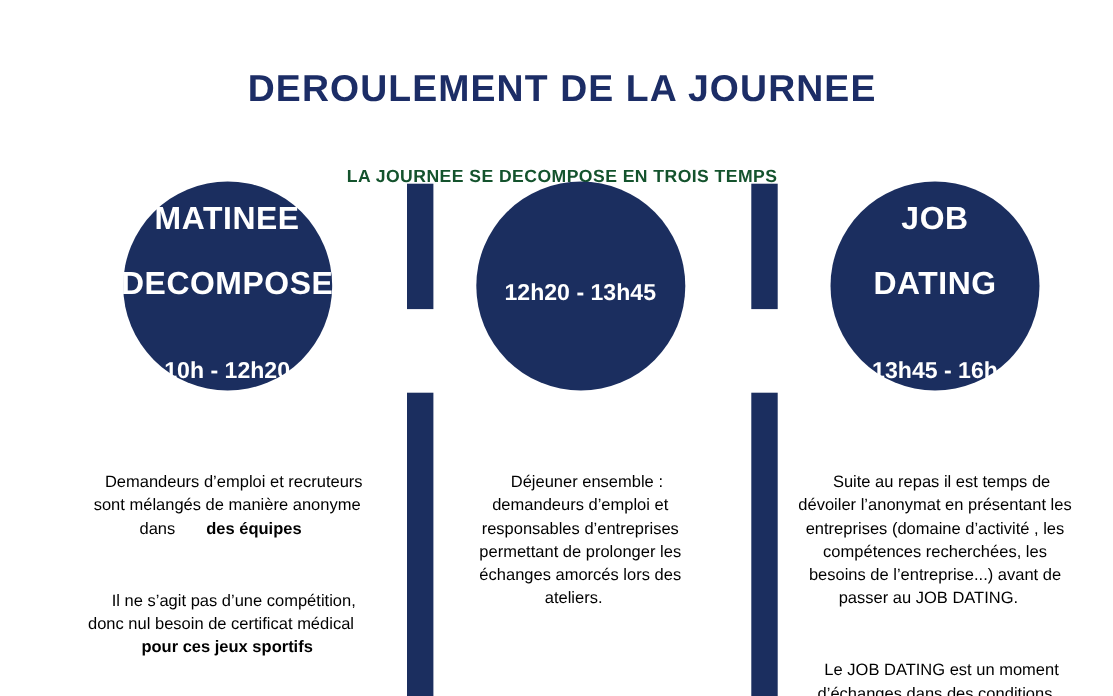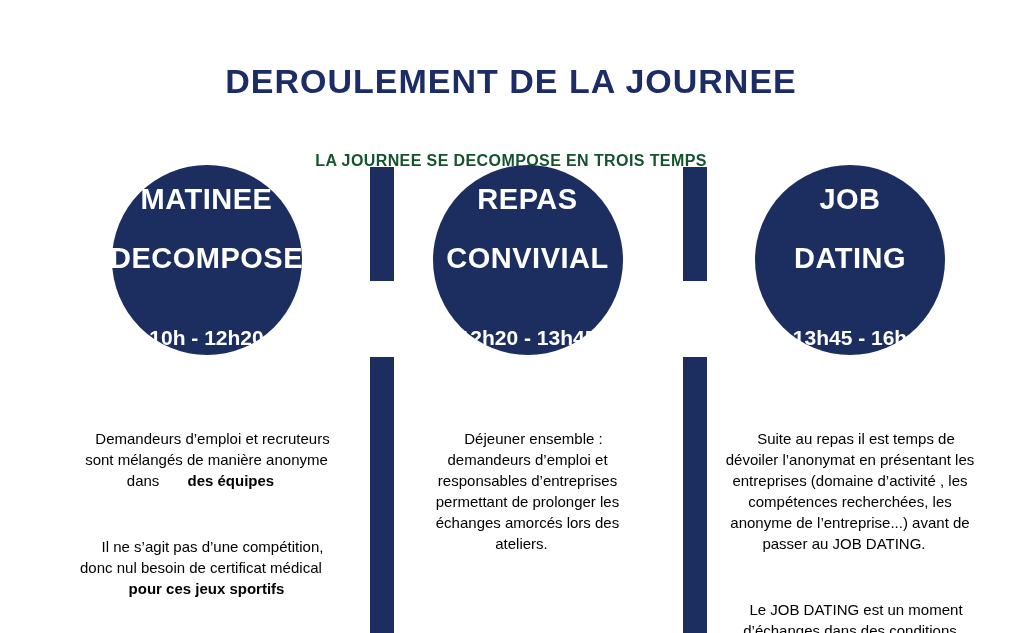--- a/index.html
+++ b/index.html
@@ -110,38 +110,34 @@
       <div class="circle-time">10h - 12h20</div>
     </div>
     <div class="desc">
       <p><span>Demandeurs d’emploi et recruteurs sont mélangés de manière anonyme dans </span><strong>des équipes</strong></p>
       <p><span>Il ne s’agit pas d’une compétition, donc nul besoin de certificat médical </span><strong>pour ces jeux sportifs</strong></p>
     </div>
   </section>
 
   <section class="col col2">
     <div class="circle">
-      <div class="circle-name">
-        <div>REPAS</div>
-        <div>CONVIVIAL</div>
-      </div>
       <div class="circle-time">12h20 - 13h45</div>
     </div>
     <div class="desc">
       <p><span>Déjeuner ensemble : demandeurs d’emploi et responsables d’entreprises permettant de prolonger les échanges amorcés lors des ateliers.</span></p>
     </div>
   </section>
 
   <section class="col col3">
     <div class="circle">
       <div class="circle-name">
         <div>JOB</div>
         <div>DATING</div>
       </div>
       <div class="circle-time">13h45 - 16h</div>
     </div>
     <div class="desc">
-      <p><span>Suite au repas il est temps de dévoiler l’anonymat en présentant les entreprises (domaine d’activité , les compétences recherchées, les anonyme de l’entreprise...) avant de passer au JOB DATING.</span></p>
+      <p><span>Suite au repas il est temps de dévoiler l’anonymat en présentant les entreprises (domaine d’activité , les compétences recherchées, les besoins de l’entreprise...) avant de passer au JOB DATING.</span></p>
       <p><span>Le JOB DATING est un moment d’échanges dans des conditions informelles avec les infrastructures à disposition. Contribue à bousculer les codes du recrutement.</span></p>
     </div>
   </section>
 
 </div>
 
 </body></html>

